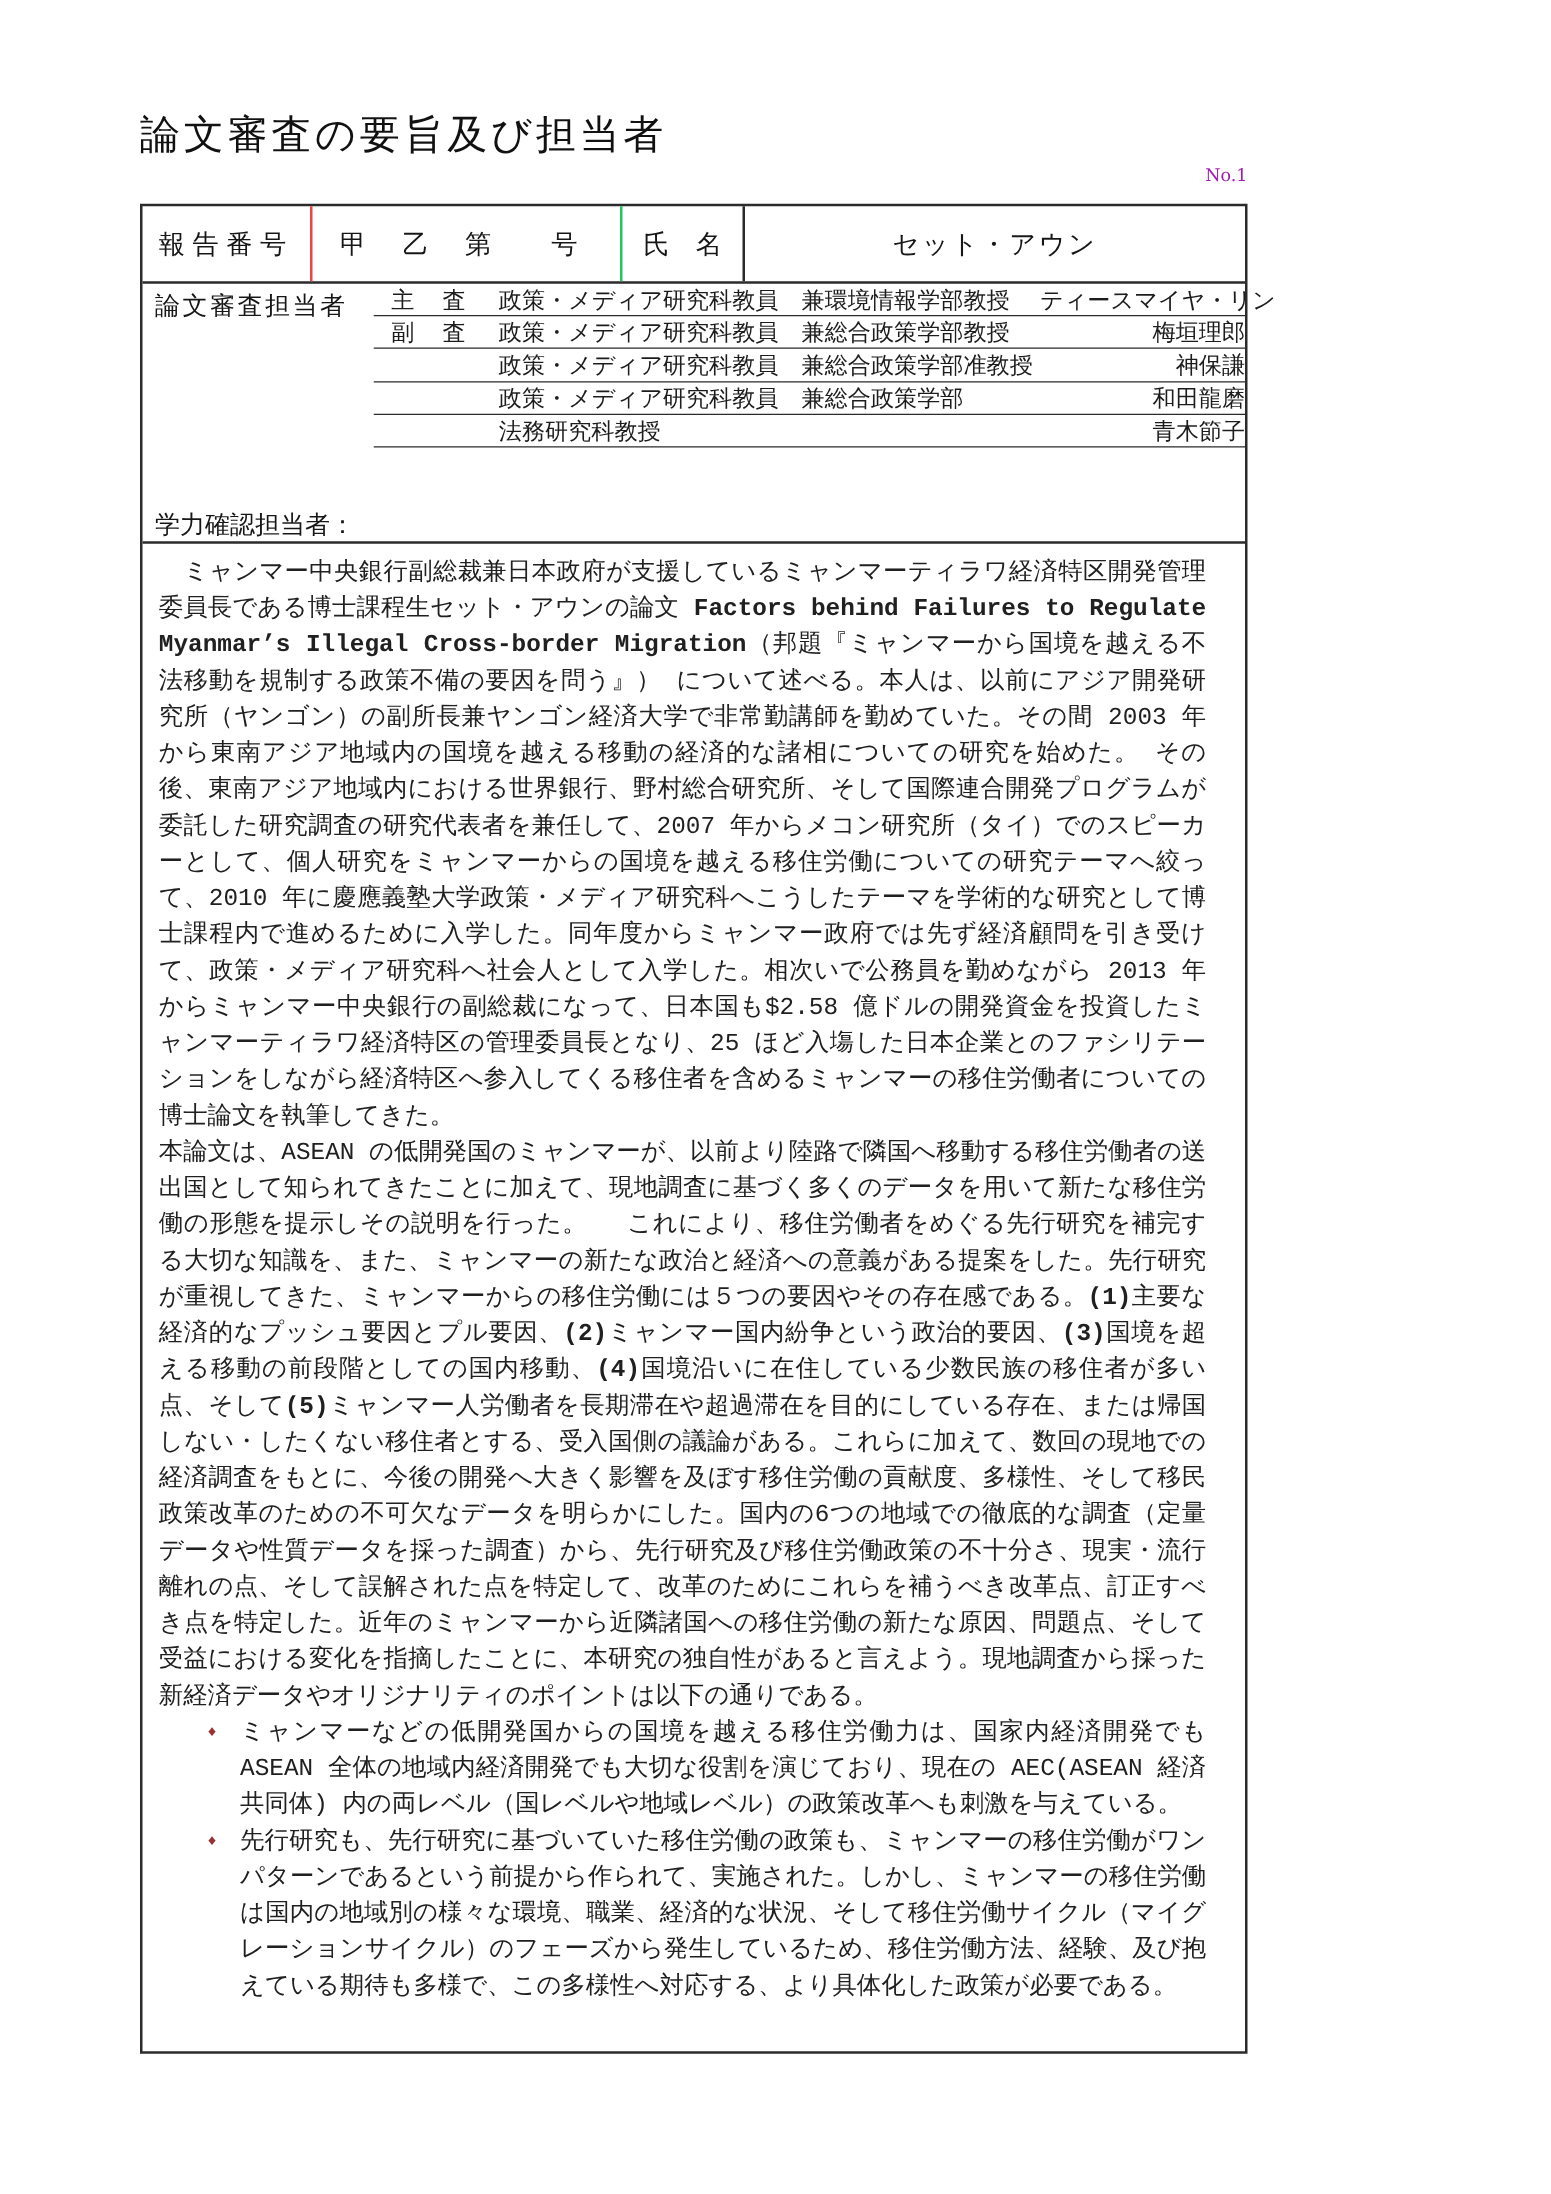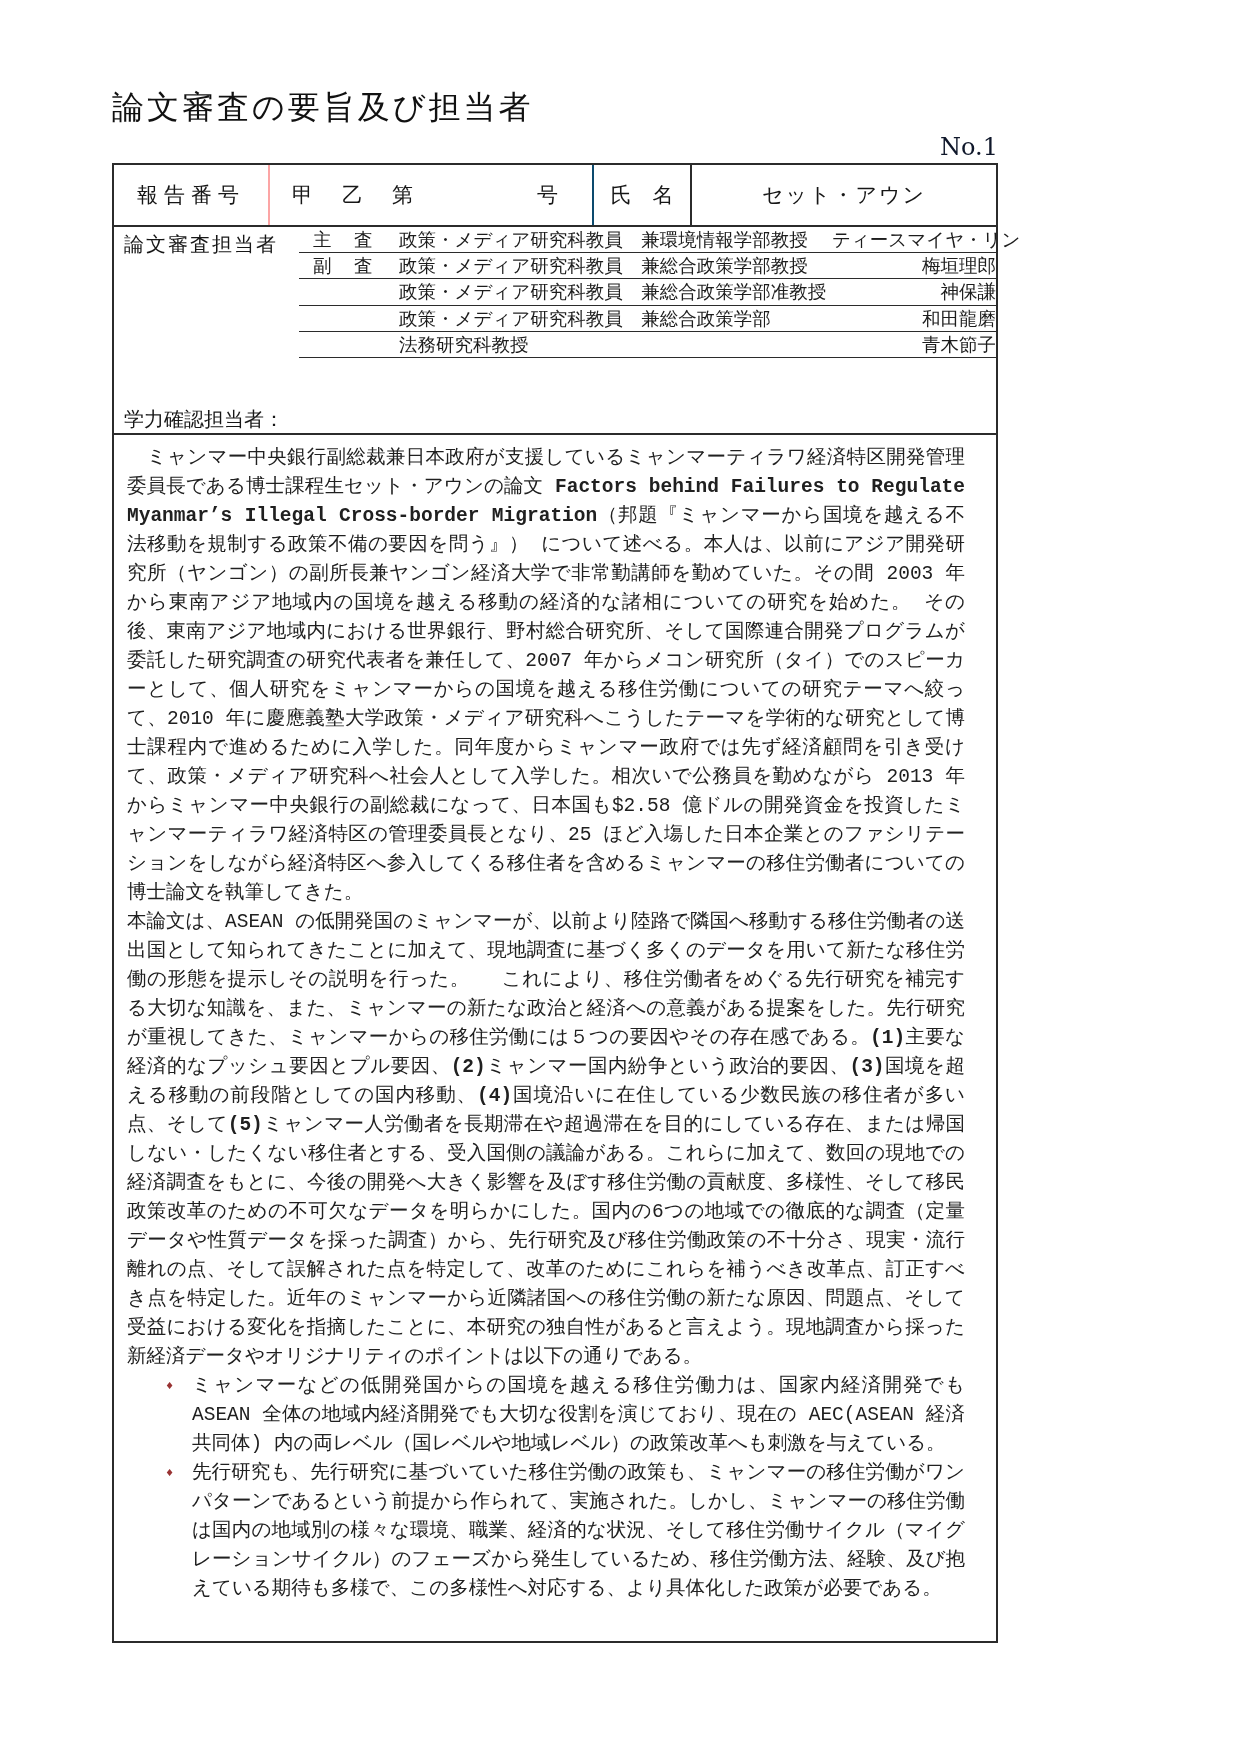--- a/index.html
+++ b/index.html
@@ -34,22 +34,22 @@
     color: #111111;
     white-space: nowrap;
   }
   .page-no {
     position: absolute;
     top: 133px;
     left: 112px;
     width: 886px;
     text-align: right;
     font-family: "DejaVu Serif", "Liberation Serif", serif;
-    font-size: 24px;
-    color: #0f172a;
+    font-size: 14px;
+    color: #a21caf;
   }
   .frame {
     position: absolute;
     top: 163px;
     left: 112px;
     width: 886px;
     height: 1480px;
     border: 2px solid #2b2b2b;
     box-sizing: border-box;
     display: flex;
@@ -66,30 +66,30 @@
     color: #161616;
     flex: none;
   }
   .cell {
     display: flex;
     align-items: center;
     box-sizing: border-box;
     height: 100%;
   }
   .cell-report-label {
-    width: 156px;
+    width: 136px;
     justify-content: center;
     letter-spacing: 6px;
-    border-right: 2px solid #fca5a5;
+    border-right: 2px solid #ef4444;
   }
   .cell-report-value {
-    width: 324px;
+    width: 248px;
     justify-content: space-between;
     padding: 0 30px 0 22px;
-    border-right: 2px solid #0c4a6e;
+    border-right: 2px solid #22c55e;
     letter-spacing: 4px;
   }
   .cell-name-label {
     width: 98px;
     justify-content: center;
     border-right: 2px solid #2b2b2b;
   }
   .cell-name-value {
     flex: 1;
     justify-content: center;

